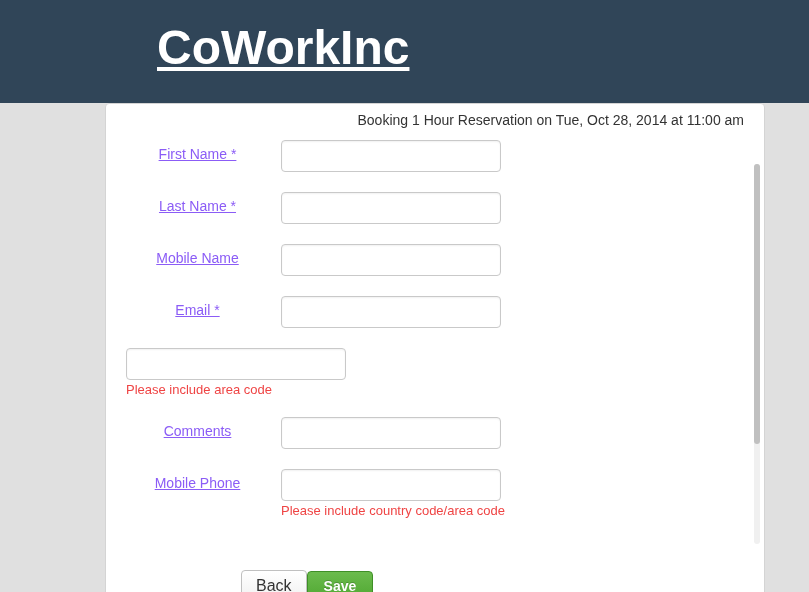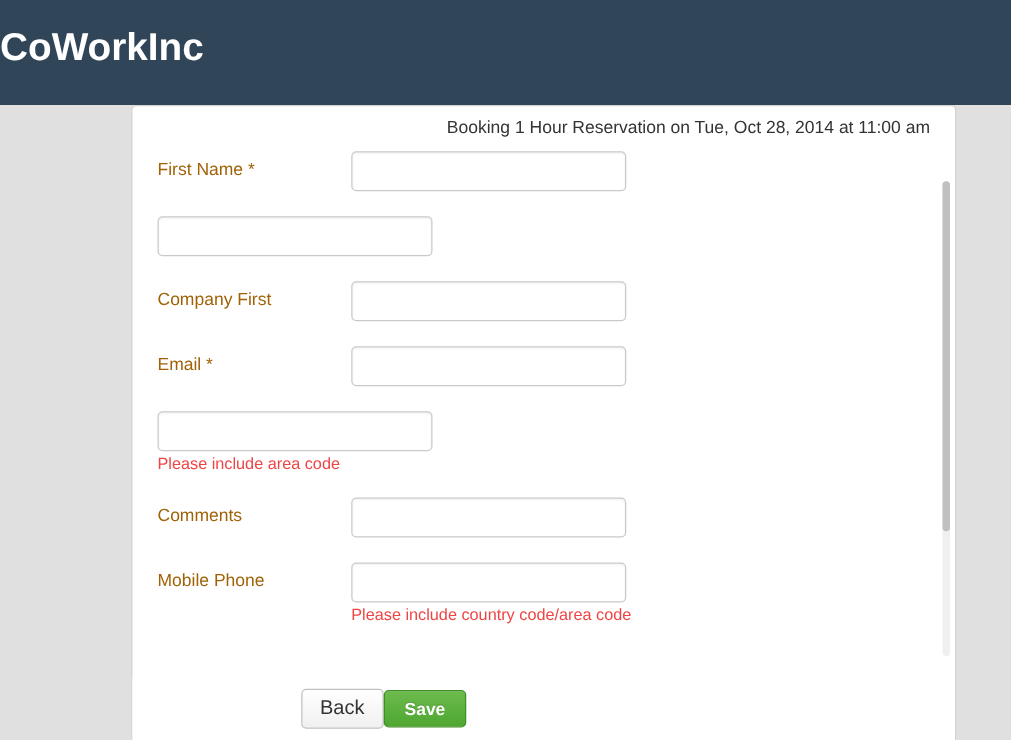--- a/index.html
+++ b/index.html
@@ -13,22 +13,24 @@
       width: 809px;
       height: 592px;
       overflow: hidden;
     }
     .header {
       background: #304558;
       padding: 20px 0 28px 0;
     }
     .brand {
       color: #ffffff;
-      font-size: 31px;
+      font-size: 48px;
       font-weight: bold;
+      margin-left: 157px;
+      text-decoration: underline;
     }
     .page-bg {
       background: #e0e0e0;
       height: 510px;
       padding-left: 105px;
     }
     .content-panel {
       background: #ffffff;
       width: 660px;
       height: 510px;
@@ -92,25 +94,26 @@
       color: #333;
       margin-bottom: 12px;
     }
     .form-row {
       display: flex;
       align-items: flex-start;
       margin-bottom: 20px;
     }
     .form-label {
       width: 155px;
-      text-align: left;
-      font-size: 14px;
-      color: #a16207;
+      text-align: center;
+      font-size: 14px;
+      color: #8b5cf6;
       padding-right: 12px;
       padding-top: 6px;
+      text-decoration: underline;
     }
     .form-field {
       flex: 0 0 auto;
     }
     .form-input {
       width: 220px;
       height: 32px;
       border: 1px solid #c9c9c9;
       border-radius: 4px;
       box-shadow: inset 0 1px 2px rgba(0,0,0,0.06);
@@ -186,27 +189,28 @@
       <div class="booking-text">Booking 1 Hour Reservation on Tue, Oct 28, 2014 at 11:00 am</div>
 
       <div class="form-row">
         <div class="form-label">First Name *</div>
         <div class="form-field">
           <input type="text" class="form-input" style="">
         </div>
       </div>
 
       <div class="form-row">
-        <div class="form-field">
-          <input type="text" class="form-input" style="">
-        </div>
-      </div>
-
-      <div class="form-row">
-        <div class="form-label">Company First</div>
+        <div class="form-label">Last Name *</div>
+        <div class="form-field">
+          <input type="text" class="form-input" style="">
+        </div>
+      </div>
+
+      <div class="form-row">
+        <div class="form-label">Mobile Name</div>
         <div class="form-field">
           <input type="text" class="form-input" style="">
         </div>
       </div>
 
       <div class="form-row">
         <div class="form-label">Email *</div>
         <div class="form-field">
           <input type="text" class="form-input" style="">
         </div>

